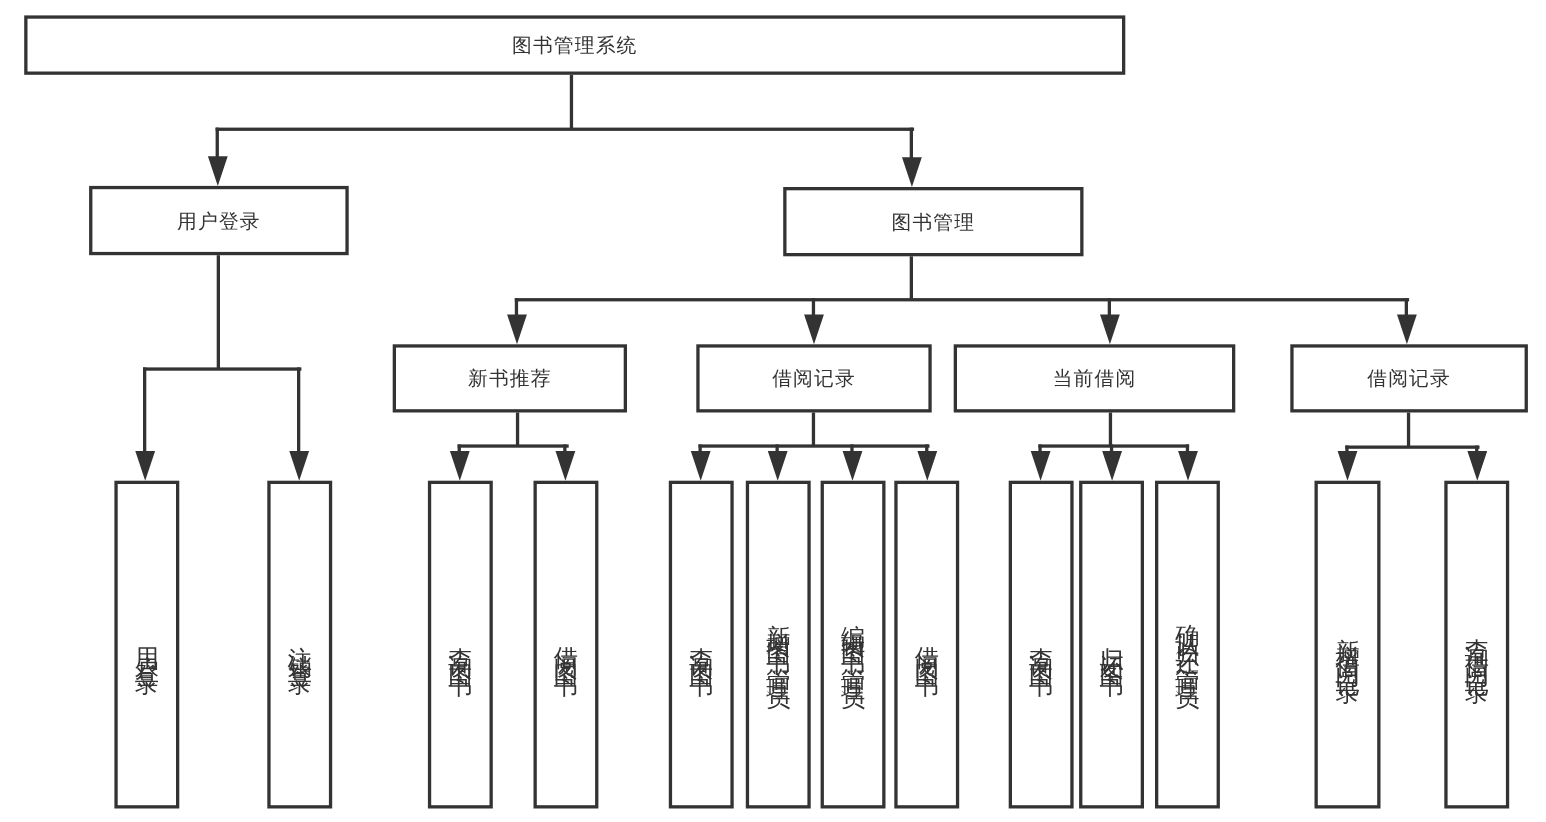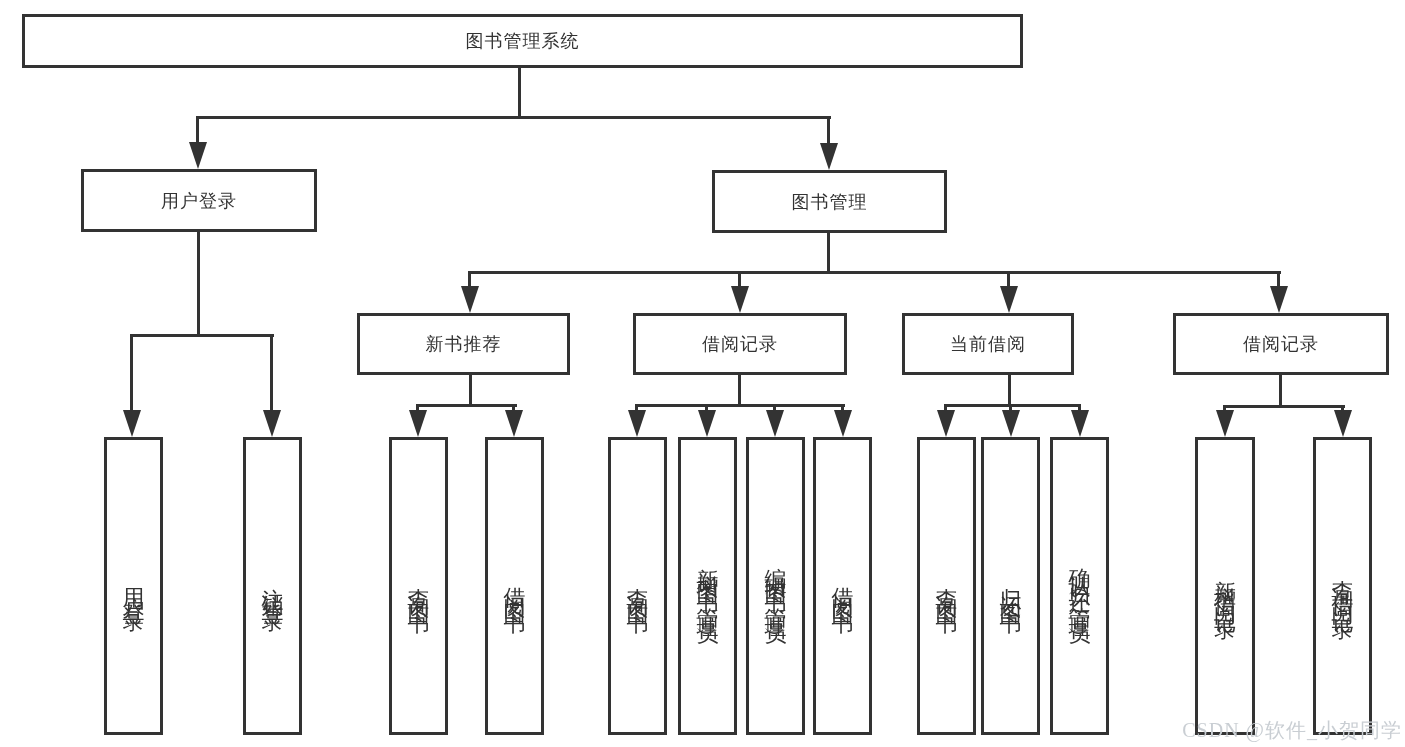--- a/index.html
+++ b/index.html
@@ -90,33 +90,33 @@
   <div class="arw" style="left:1334px;top:410px"></div>
 
   <div class="node" style="left:22px;top:14px;width:1001px;height:54px">
     <span>图书管理系统</span>
   </div>
 
   <div class="node" style="left:81px;top:169px;width:236px;height:63px">
     <span>用户登录</span>
   </div>
 
-  <div class="node" style="left:712px;top:170px;width:235px;height:63px">
+  <div class="node" style="left:712px;top:170px;width:273px;height:63px">
     <span>图书管理</span>
   </div>
 
   <div class="node" style="left:357px;top:313px;width:213px;height:62px">
     <span>新书推荐</span>
   </div>
 
   <div class="node" style="left:633px;top:313px;width:214px;height:62px">
     <span>借阅记录</span>
   </div>
 
-  <div class="node" style="left:902px;top:313px;width:172px;height:62px">
+  <div class="node" style="left:867px;top:313px;width:256px;height:62px">
     <span>当前借阅</span>
   </div>
 
   <div class="node" style="left:1173px;top:313px;width:216px;height:62px">
     <span>借阅记录</span>
   </div>
 
   <div class="leaf" style="left:104px">
     <span class="vtext">用户登录</span>
   </div>
@@ -154,15 +154,14 @@
     <span class="vtext">确认归还（管理员）</span>
   </div>
 
   <div class="leaf" style="left:1195px;width:60px">
     <span class="vtext">新增借阅记录</span>
   </div>
   <div class="leaf" style="left:1313px">
     <span class="vtext">查询借阅记录</span>
   </div>
 
-  <div class="watermark">CSDN @软件_小贺同学</div>
 
 </div>
 
 </body></html>

